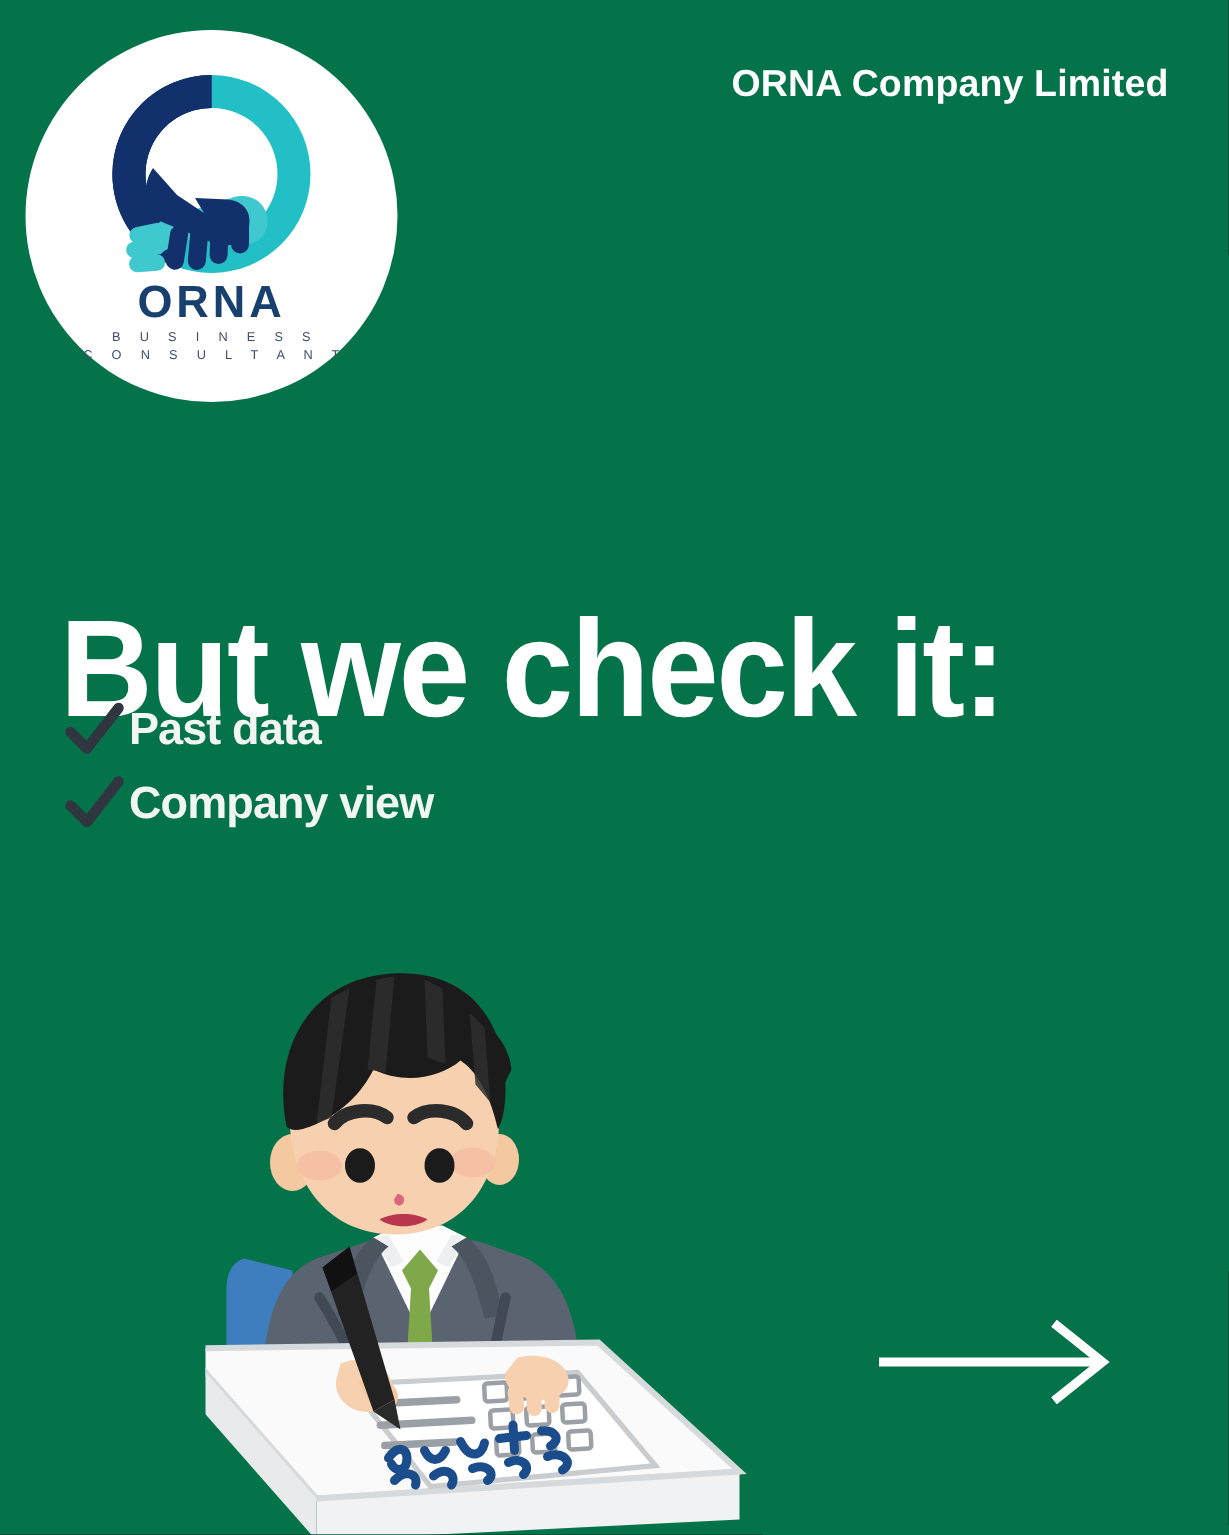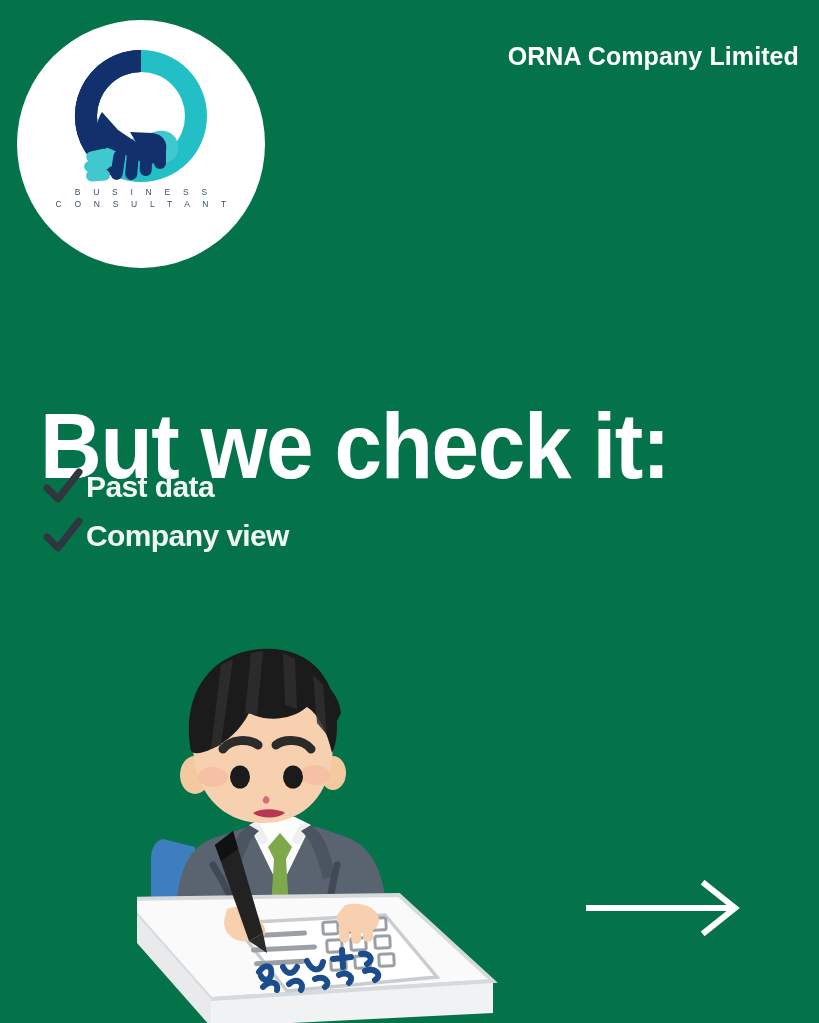--- a/index.html
+++ b/index.html
@@ -12,21 +12,21 @@
     width: 819px;
     height: 1023px;
     overflow: hidden;
     background: #04734A;
     font-family: "Liberation Sans", sans-serif;
   }
 
   
   #brand-title {
     position: absolute;
-    right: 20px;
+    right: 40px;
     top: 42px;
     color: #ffffff;
     font-size: 25px;
     font-weight: bold;
     letter-spacing: 0.1px;
     white-space: nowrap;
   }
 
   
   #logo-badge {
@@ -157,20 +157,21 @@
                C 118 95 112 88 102 87 L 80 86 L 86 96 L 68 84 Z" fill="#12306B"></path>
       <g fill="#12306B">
         <rect x="62" y="104" width="12" height="30" rx="6" transform="rotate(9 68 119)"></rect>
         <rect x="76" y="104" width="12" height="30" rx="6" transform="rotate(5 82 119)"></rect>
         <rect x="90" y="102" width="12" height="28" rx="6" transform="rotate(2 96 116)"></rect>
         <rect x="104" y="99" width="12" height="24" rx="6"></rect>
       </g>
     </svg>
 
     <div id="logo-wordmark">
+      <span id="logo-word-orna">ORNA</span>
       <span class="logo-sub">B U S I N E S S</span>
       <span class="logo-sub">C O N S U L T A N T</span>
     </div>
   </div>
 
   <div id="brand-title">ORNA Company Limited</div>
 
   <h1 id="headline">But we check it:</h1>
 
   <div id="bullet-list">

